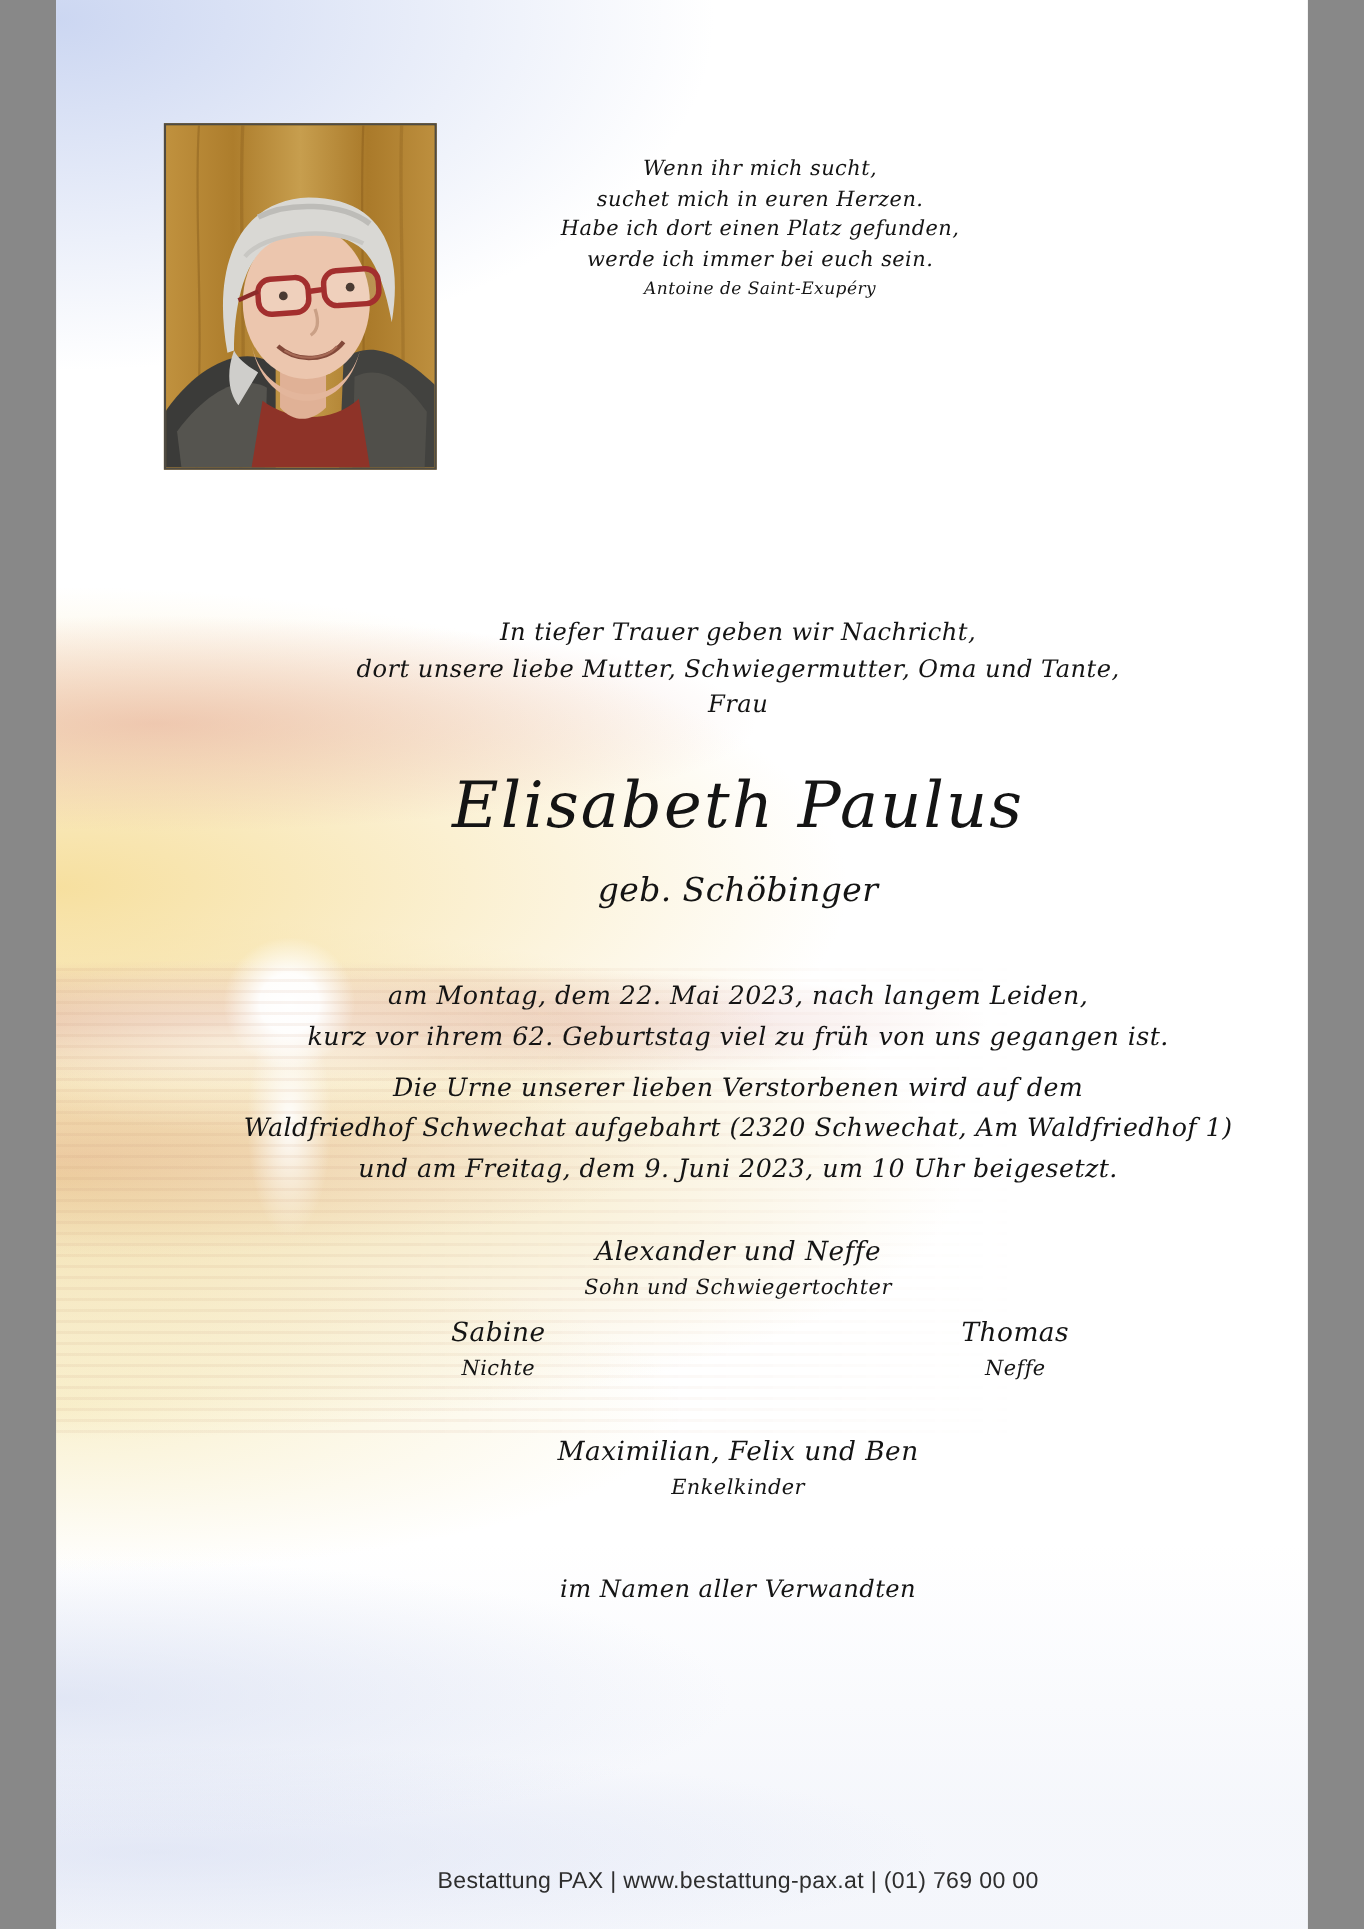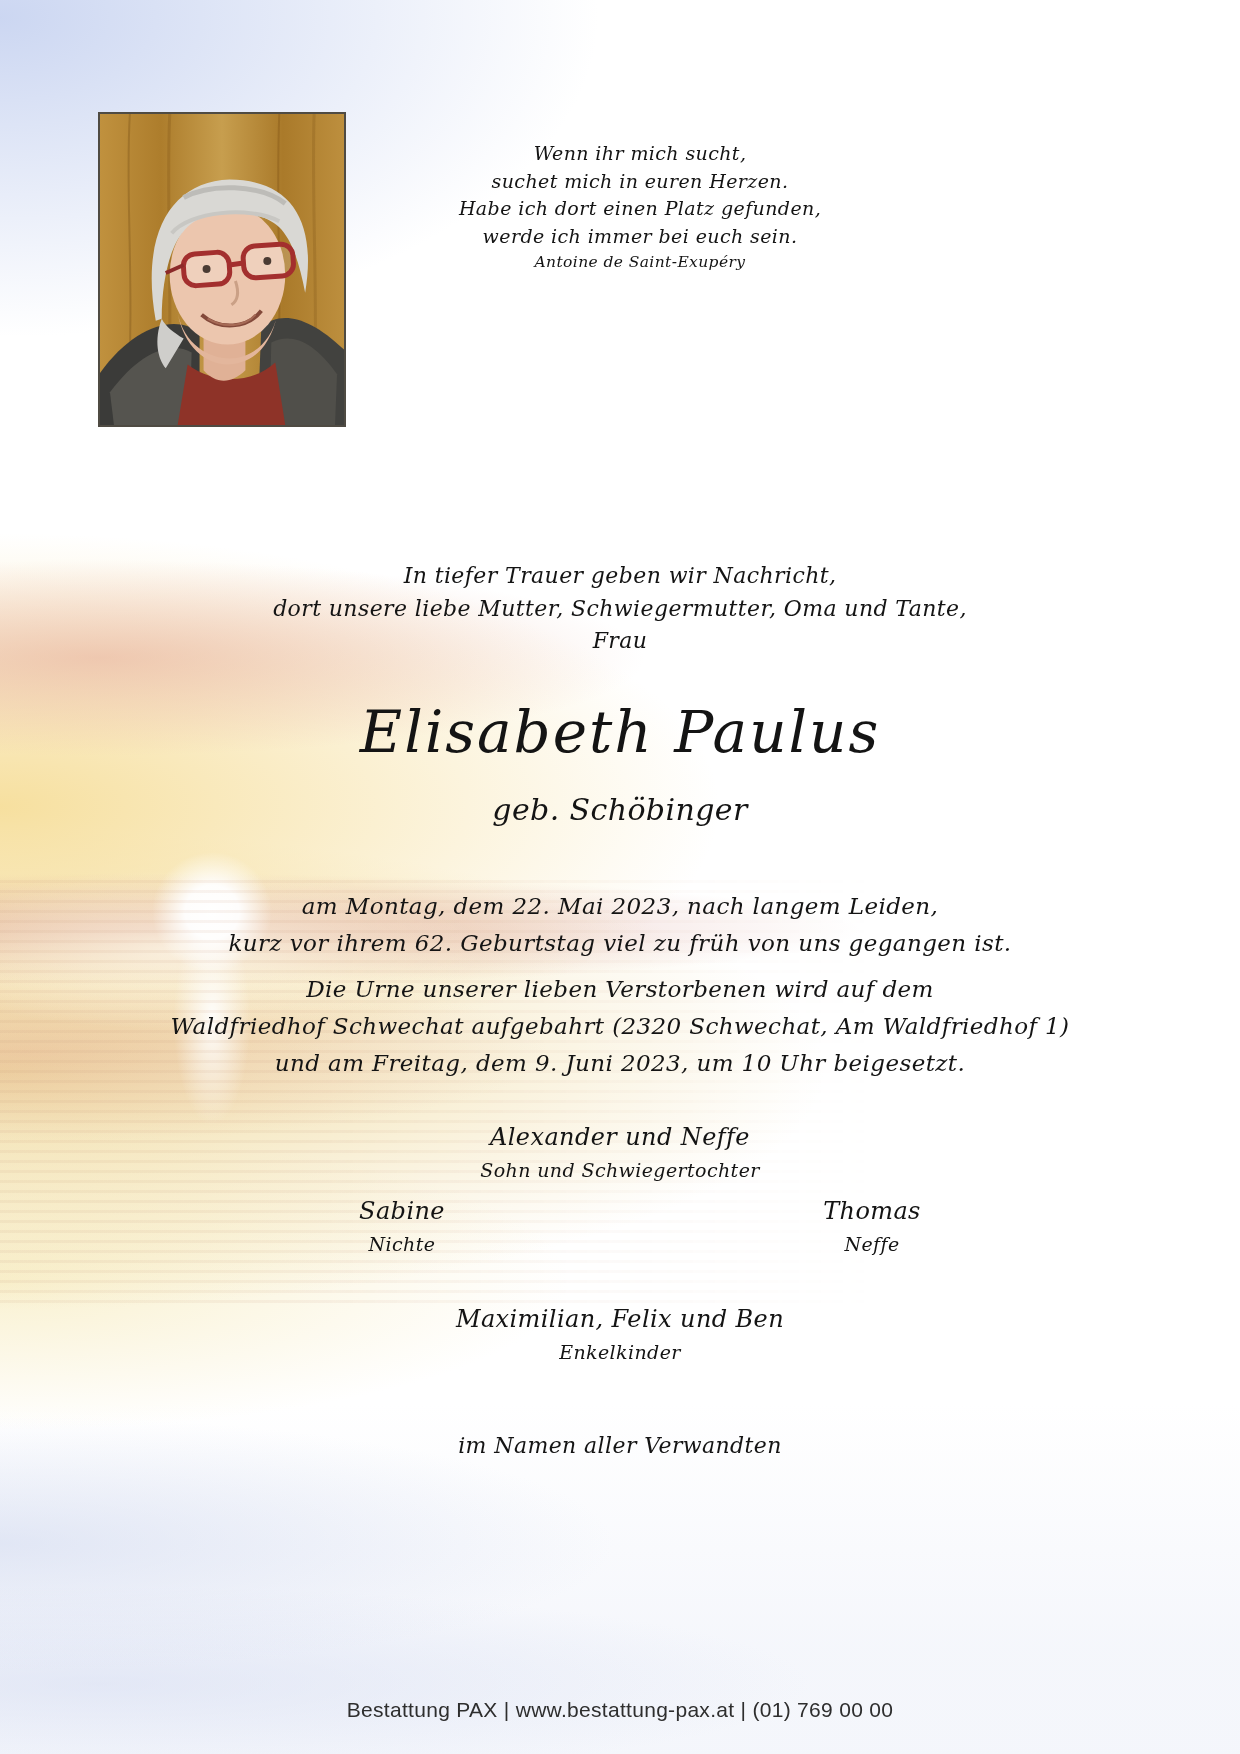--- a/index.html
+++ b/index.html
@@ -1,18 +1,18 @@
 <!DOCTYPE html>
 <html><head>
 <meta charset="utf-8">
 <style>
   html,body{margin:0;padding:0;background:#888;}
   .page{
     position:relative;
-    width:1240px;height:1754px;
+    width:1138px;height:1754px;
     margin:0 auto;
     overflow:hidden;
     font-family:"DejaVu Serif", serif;
     color:#141414;
     background:
       
       radial-gradient(circle 60px at 212px 912px, rgba(255,255,255,1) 0%, rgba(255,255,255,0.95) 45%, rgba(255,255,255,0) 100%),
       radial-gradient(ellipse 55px 150px at 212px 1020px, rgba(255,255,255,0.95), rgba(255,255,255,0) 70%),
       radial-gradient(ellipse 420px 110px at 180px 950px, rgba(255,252,240,0.75), rgba(255,252,240,0) 72%),
       

